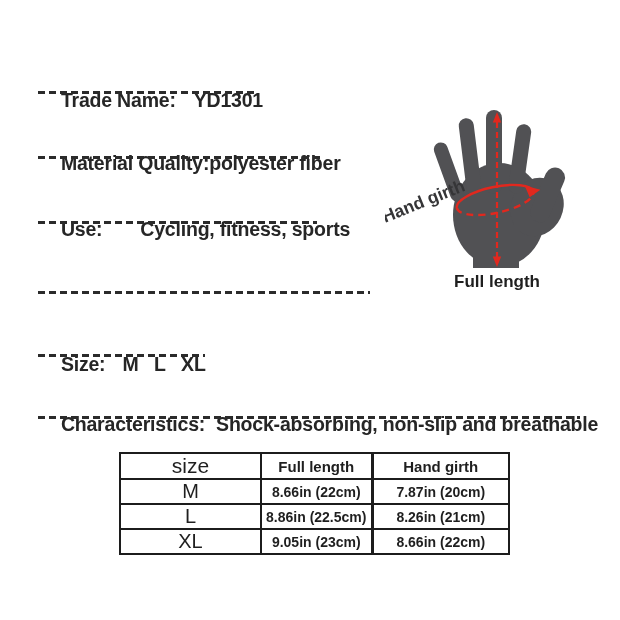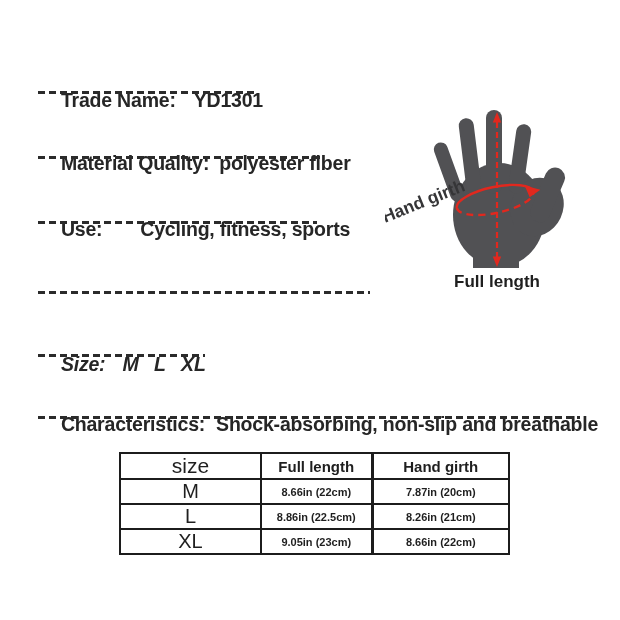--- a/index.html
+++ b/index.html
@@ -52,46 +52,46 @@
     color:#1f1f1f;
   }
   .size-table thead tr{height:24px;}
   .size-table tbody tr{height:25px;}
   .size-table .col-size{width:141px;}
   .size-table .col-fl{width:111px;}
   .size-table .col-hg{width:137px;}
   .size-table th.hdr-size{font-size:21px;font-weight:400;}
   .size-table th.hdr-measure{font-size:15px;font-weight:700;}
   .size-table td.size-cell{font-size:20px;font-weight:400;}
-  .size-table td.measure-cell{font-size:11px;font-weight:700;white-space:pre;}
+  .size-table td.measure-cell{font-size:14px;font-weight:700;white-space:pre;}
   .size-table td.thick-right,.size-table th.thick-right{border-right-width:3px;}
 </style>
 </head>
 <body>
 
 <div class="page">
 
   <div class="spec-line" style="top:64px;">
     <span class="lbl">Trade Name:</span><span class="val" style="margin-left:18px">YD1301</span>
   </div>
   <div class="dash" style="top:91px;width:219px;"></div>
 
   <div class="spec-line" style="top:127px;">
-    <span class="lbl">Material Quality:</span><span class="val" style="margin-left:10px">polyester fiber</span>
+    <span class="lbl">Material Quality:</span><span class="val" style="margin-left:0">polyester fiber</span>
   </div>
   <div class="dash" style="top:156px;width:282px;"></div>
 
   <div class="spec-line" style="top:193px;">
     <span class="lbl">Use:</span><span class="val" style="margin-left:38px">Cycling, fitness, sports</span>
   </div>
   <div class="dash" style="top:221px;width:279px;"></div>
 
   <div class="dash" style="top:291px;width:332px;"></div>
 
-  <div class="spec-line" style="top:328px;font-style:italic;">
+  <div class="spec-line" style="top:328px;">
     <span class="lbl">Size:</span><span class="val" style="margin-left:17px">M   L   XL</span>
   </div>
   <div class="dash" style="top:354px;width:167px;"></div>
 
   <div class="spec-line" style="top:388px;">
     <span class="lbl">Characteristics:</span><span class="val" style="margin-left:11px">Shock-absorbing, non-slip and breathable</span>
   </div>
   <div class="dash" style="top:416px;width:542px;"></div>
 
   <svg class="hand-diagram" viewBox="0 0 215 200" aria-hidden="true">

